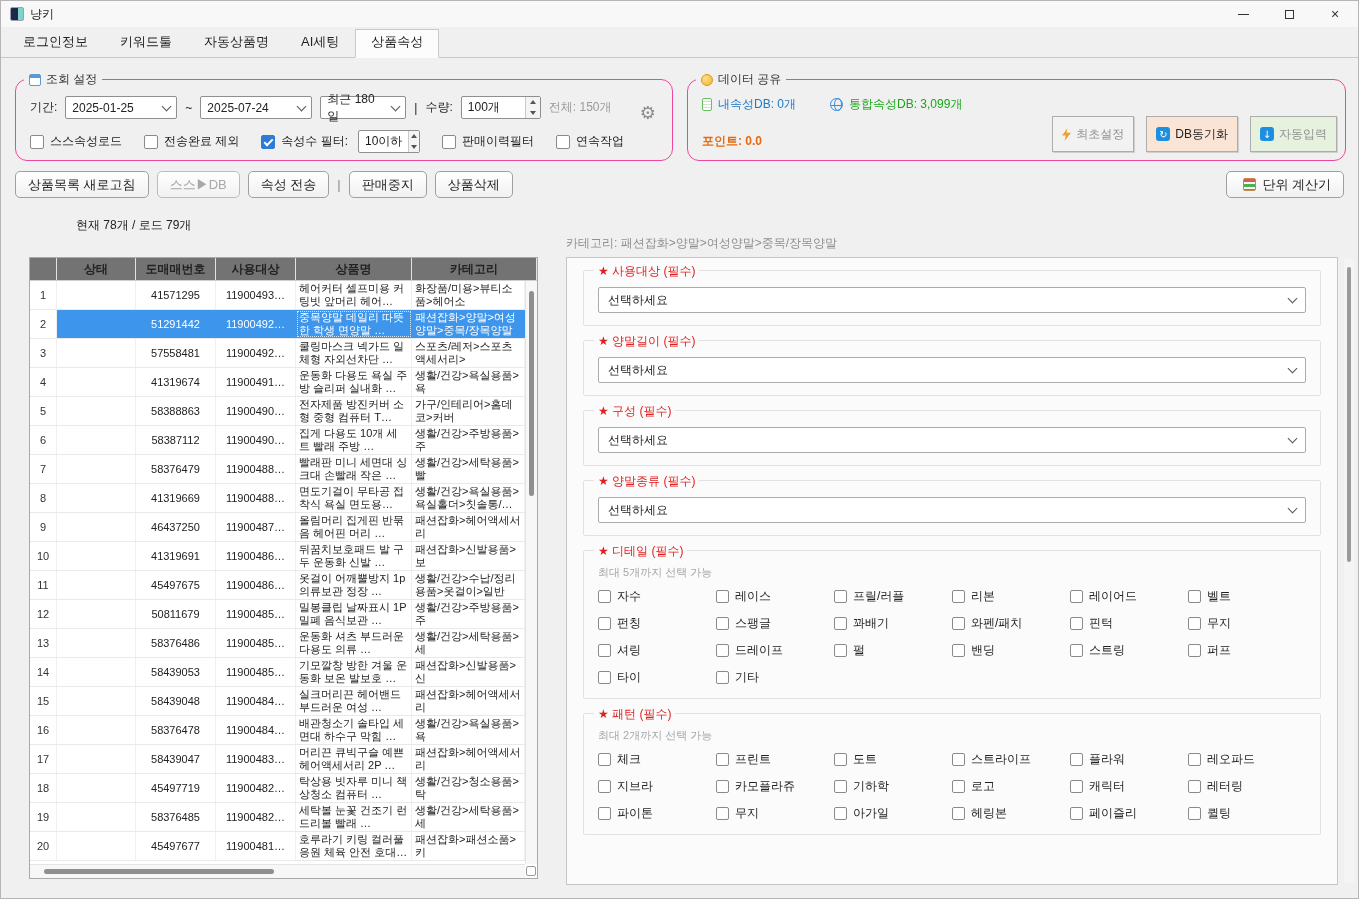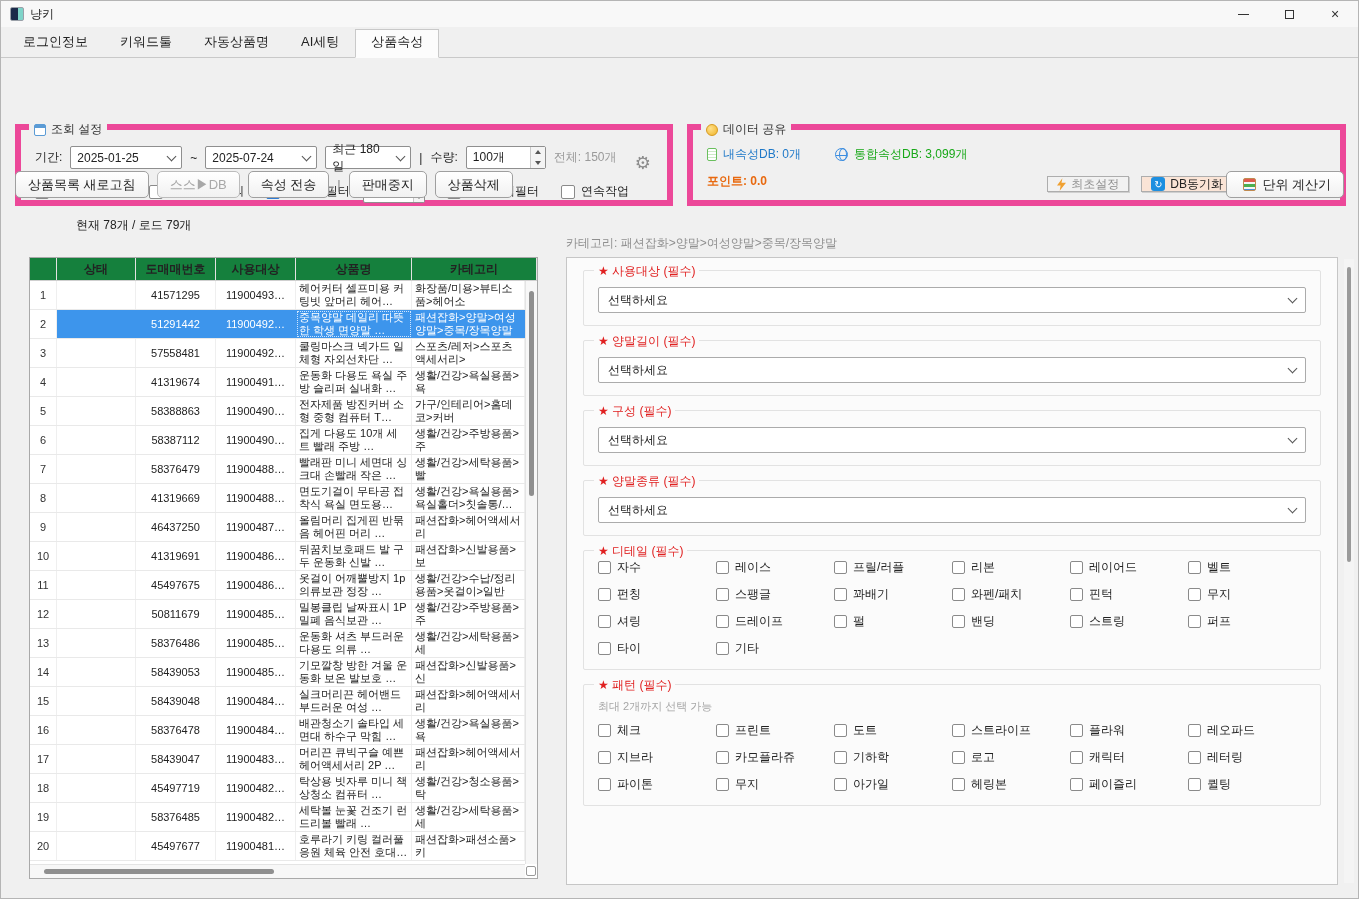--- a/index.html
+++ b/index.html
@@ -21,21 +21,21 @@
 
   
   .tabbar{position:absolute;left:0;top:26px;width:100%;height:31px;display:flex;align-items:flex-end;
           border-bottom:1px solid #c9c9c9;padding-left:6px;background:#f0f0f0;}
   .tab{padding:6px 15px;font-size:13px;color:#222;border:1px solid transparent;margin-bottom:-1px;
        border-bottom:1px solid #c9c9c9;background:transparent;}
   .tab.active{background:#fcfcfc;border:1px solid #c9c9c9;border-bottom:1px solid #fcfcfc;
               padding-top:3px;}
 
   
-  .gb{position:absolute;border:6px solid #ec4899;border-radius:0;margin-top:45px;}
+  .gb{position:absolute;border:1px solid #ec4899;border-radius:12px;}
   .gb-legend{position:absolute;top:-9px;left:8px;background:#f0f0f0;padding:0 5px;display:flex;
              align-items:center;gap:5px;font-size:12px;color:#333;}
   .cal-icon{width:12px;height:12px;border:1px solid #5b9bd5;border-radius:2px;
             background:linear-gradient(#5b9bd5 0 3px,#fff 3px),
                        repeating-linear-gradient(90deg,#cfe3f5 0 2px,#fff 2px 4px);}
   .coin-icon{width:12px;height:12px;border-radius:50%;background:radial-gradient(circle at 35% 35%,#ffe08a,#f0b429);
              border:1px solid #d79a1e;}
 
   .gb-query{left:14px;top:78px;width:658px;height:82px;}
   .gb-share{left:686px;top:78px;width:659px;height:82px;}
@@ -79,21 +79,21 @@
   .txt-mydb{color:#1e78c8;}
   .txt-uniondb{color:#18a818;}
   .txt-points{position:absolute;left:14px;bottom:10px;color:#e8690f;font-weight:bold;}
   .doc-icon{width:10px;height:13px;border:1px solid #6abf5e;border-radius:2px;
             background:repeating-linear-gradient(#fff 0 2px,#cdeac6 2px 3px);}
   .globe-icon{width:13px;height:13px;border-radius:50%;border:1px solid #3b8de0;position:relative;flex:none;}
   .globe-icon::before{content:"";position:absolute;left:50%;top:-1px;bottom:-1px;width:6px;margin-left:-3px;
                       border:1px solid #3b8de0;border-radius:50%;}
   .globe-icon::after{content:"";position:absolute;left:0;right:0;top:50%;border-top:1px solid #3b8de0;}
   .sh-btns{position:absolute;right:8px;bottom:8px;display:flex;gap:12px;}
-  .sbtn{height:16px;padding:0 9px;border:1px solid #adadad;background:#f2f2f2;display:flex;
+  .sbtn{height:36px;padding:0 9px;border:1px solid #adadad;background:#f2f2f2;display:flex;
         align-items:center;gap:5px;font-size:12px;color:#8f8f8f;box-shadow:1px 1px 0 #cfcfcf;}
   .sbtn.sync{background:#fae4d6;color:#222;}
   .sbtn.auto{background:#e6f2de;}
   .sq-icon{width:14px;height:14px;border-radius:3px;background:#1e8fe0;color:#fff;display:flex;
            align-items:center;justify-content:center;font-size:10px;font-family:"DejaVu Sans",sans-serif;flex:none;}
 
   
   .toolbar{position:absolute;left:14px;top:170px;display:flex;align-items:center;gap:8px;}
   .tbtn{height:27px;padding:0 12px;border:1px solid #9f9f9f;border-radius:5px;
         background:linear-gradient(#ffffff,#f1f1f1);font-size:13px;color:#222;display:flex;
@@ -103,21 +103,21 @@
   .unit-calc{position:absolute;right:14px;top:170px;padding-left:16px;}
   .calc-icon{width:13px;height:13px;border:1px solid #c08a50;border-radius:2px;
              background:linear-gradient(#e05a4e 0 3px,#f6f6f6 3px 5px,#4caf50 5px 8px,#f6f6f6 8px 10px,#4a90d9 10px 13px);}
 
   .list-status{position:absolute;left:75px;top:216px;font-size:12px;color:#222;}
 
   
   .table-widget{position:absolute;left:28px;top:256px;width:509px;height:622px;background:#fff;
                 border:1px solid #a9a9a9;overflow:hidden;}
   .thead,.trow{display:grid;grid-template-columns:27px 79px 80px 80px 116px 1fr;}
-  .thead{height:23px;background:#15803d;border-bottom:1px solid #cfcfcf;}
+  .thead{height:23px;background:#737373;border-bottom:1px solid #cfcfcf;}
   .thead .hcell{display:flex;align-items:center;justify-content:center;font-weight:bold;font-size:12px;
                 color:#222;border-right:1px solid #e2e2e2;overflow:hidden;white-space:nowrap;}
   .tbody{position:absolute;left:0;top:23px;right:12px;bottom:14px;overflow:hidden;}
   .trow{height:29px;border-bottom:1px solid #e9e9e9;}
   .cell{font-size:11px;line-height:13px;padding:1px 3px;border-right:1px solid #efefef;
         overflow:hidden;display:flex;align-items:center;color:#222;}
   .c-num{justify-content:center;color:#333;}
   .c-whole,.c-prod{justify-content:center;white-space:nowrap;}
   .c-name span,.c-cat span{display:-webkit-box;-webkit-line-clamp:2;-webkit-box-orient:vertical;overflow:hidden;}
   .trow.selected .cell:not(.c-num){background:#3d95ec;color:#fff;border-right-color:#3d95ec;}
@@ -630,20 +630,21 @@
         <div class="fs-body">
           <div class="pselect">
             <span class="flex1">선택하세요</span>
               <span class="chev"></span>
           </div>
         </div>
       </div>
 
       <div class="fs">
         <div class="fs-legend">★ 디테일 (필수)</div>
+        <div class="fs-hint">최대 5개까지 선택 가능</div>
         <div class="fs-body tight">
           <div class="og og6">
 
               <label class="opt">
                 <span class="cb"></span>
                 <span>자수</span>
               </label>
 
               <label class="opt">
                 <span class="cb"></span>

